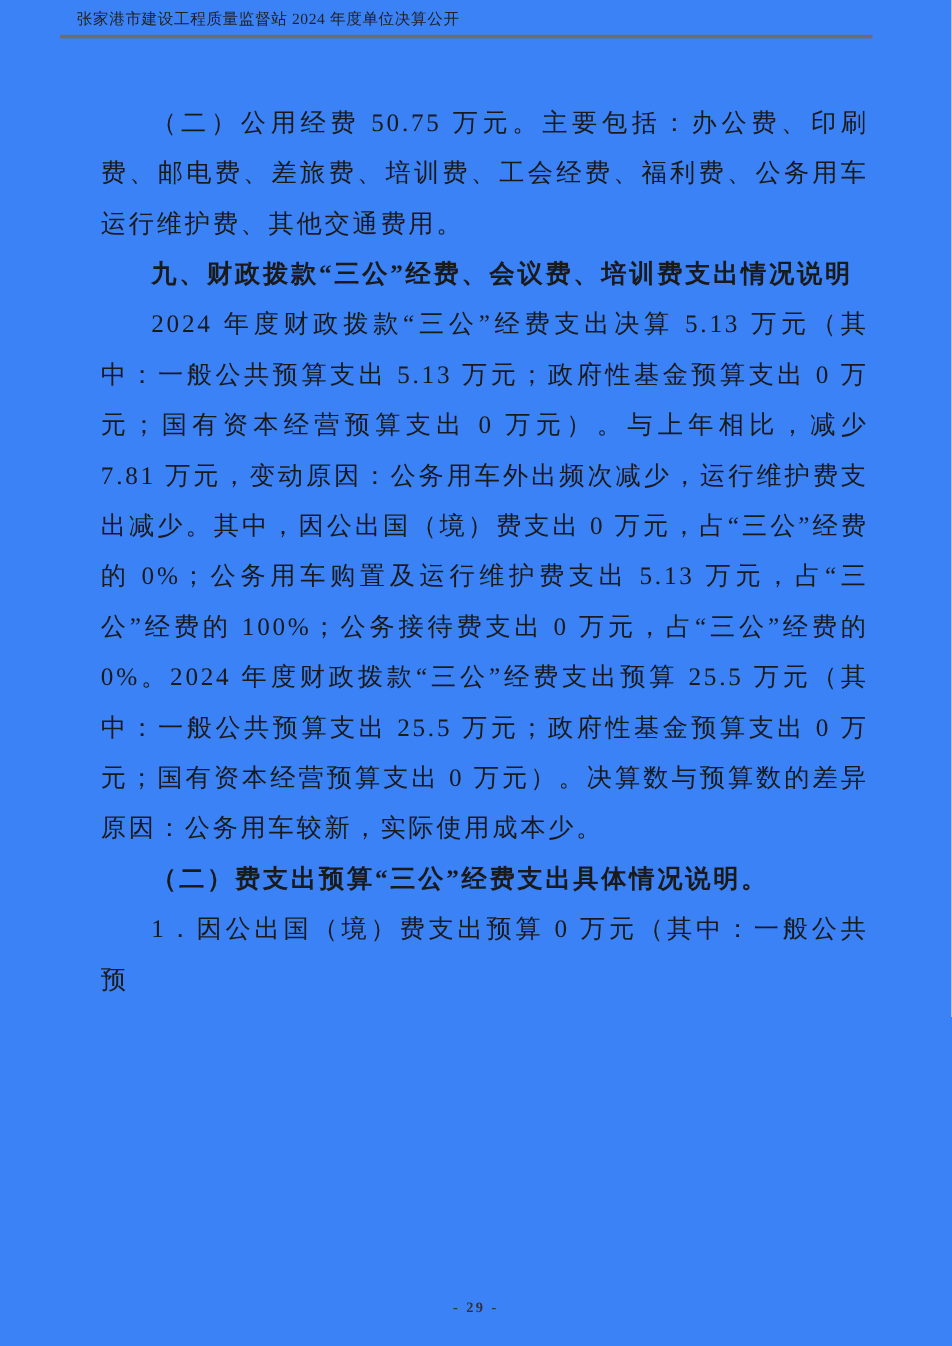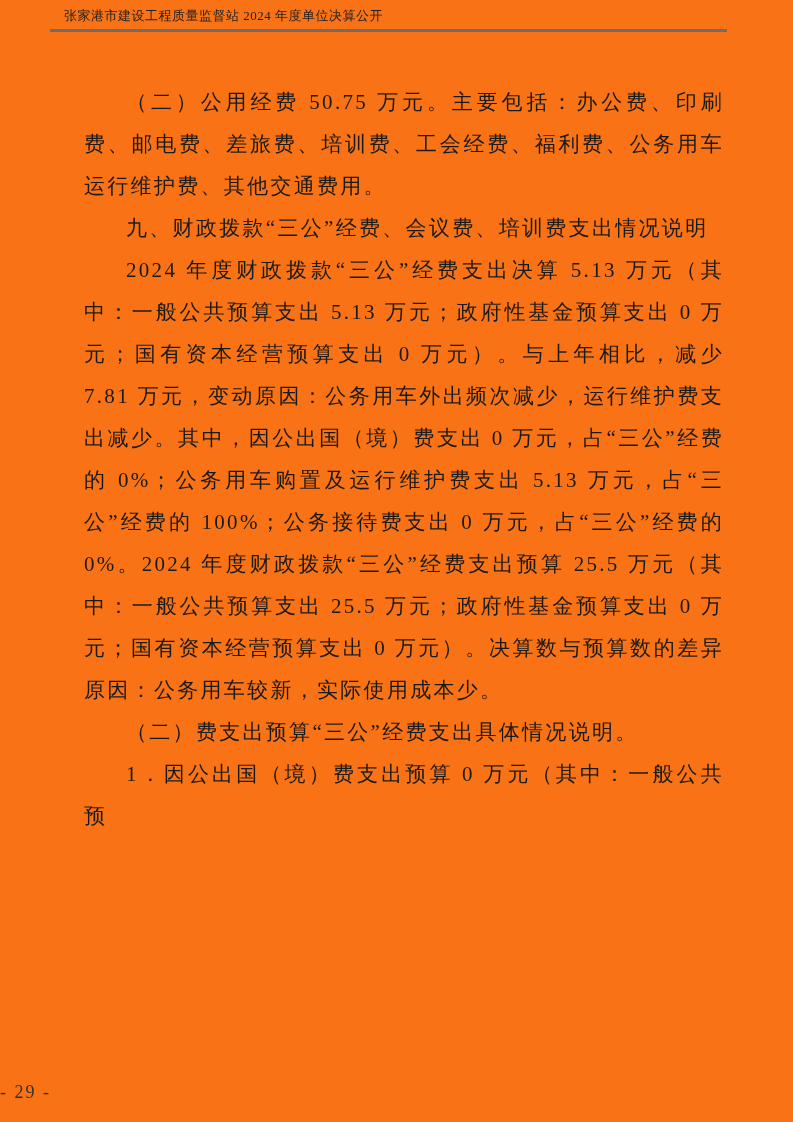--- a/index.html
+++ b/index.html
@@ -4,21 +4,21 @@
 <style>
   html, body {
     margin: 0;
     padding: 0;
     background: #ffffff;
   }
   .page {
     position: relative;
     width: 793px;
     height: 1122px;
-    background: #f97316;
+    background: #3b82f6;
     overflow: hidden;
     font-family: "Liberation Serif", "DejaVu Serif", serif;
     color: #1a1a1a;
   }
   .header {
     position: absolute;
     left: 50px;
     right: 66px;
     top: 8px;
     border-bottom: 3px solid #6d6d6d;
@@ -45,30 +45,32 @@
   }
   .content p {
     margin: 0;
     padding: 0;
     text-indent: 2em;
   }
   .content p.no-indent {
     text-indent: 0;
   }
   .content p.bold {
-    font-weight: 400;
+    font-weight: 700;
   }
   .footer {
     position: absolute;
     top: 1082px;
     left: 0;
     width: 100%;
-    font-size: 18px;
+    text-align: center;
+    font-size: 12px;
     color: #333333;
     letter-spacing: 2px;
+    font-weight: bold;
   }
 </style>
 </head>
 <body>
 
 <div class="page">
 
   <div class="header">
     <span class="header-title">张家港市建设工程质量监督站 2024 年度单位决算公开</span>
   </div>

